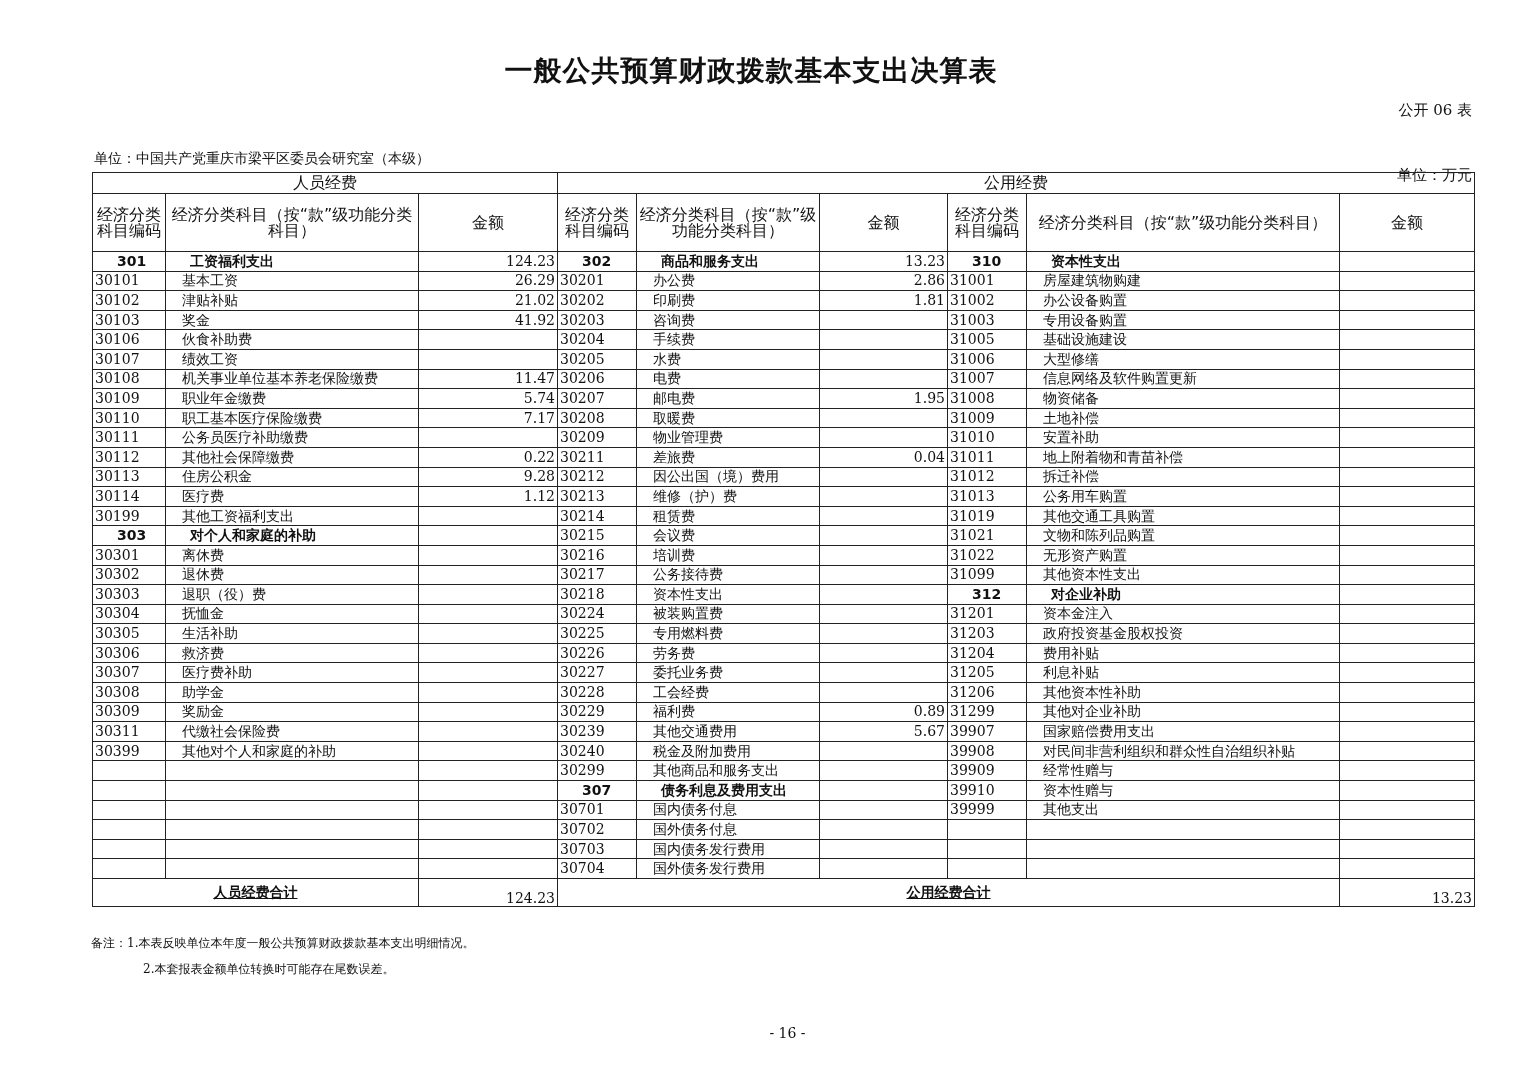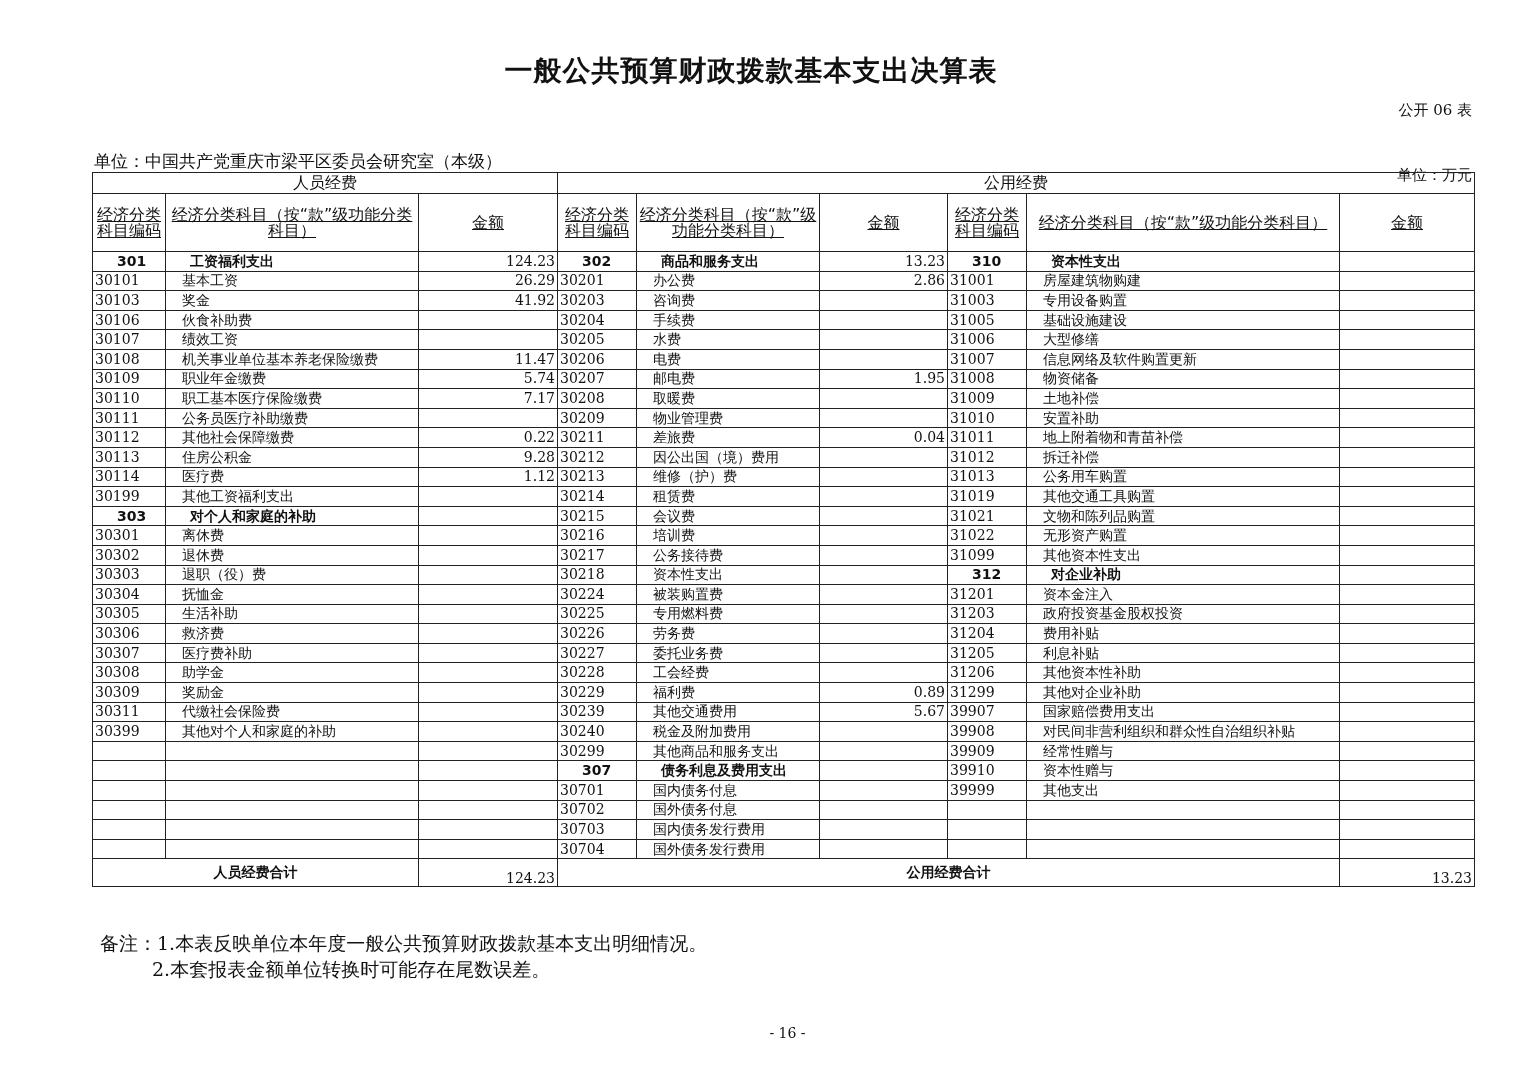--- a/index.html
+++ b/index.html
@@ -1,37 +1,37 @@
 <!DOCTYPE html>
 <html><head>
 <meta charset="utf-8">
 <style>
   html, body { margin:0; padding:0; background:#ffffff; }
   body { width:1515px; height:1069px; position:relative; overflow:hidden;
          font-family:"DejaVu Serif","Liberation Serif",serif; color:#111; }
   .title { position:absolute; top:52px; left:0; width:1502px; text-align:center;
            font-size:28px; font-weight:bold; letter-spacing:1px; font-family:Liberation Mono, monospace; }
   .form-no { position:absolute; top:101px; right:43px; font-size:15px; }
-  .unit-left { position:absolute; top:150px; left:94px; font-size:17px; }
+  .unit-left { position:absolute; top:150px; left:94px; font-size:14px; }
   .unit-right { position:absolute; top:166px; right:43px; font-size:15px; }
   table.main { position:absolute; top:172px; left:92px; border-collapse:collapse; table-layout:fixed; width:1382px; font-size:14px; }
   table.main td, table.main th { border:1px solid #222; padding:0 2px; overflow:hidden; white-space:nowrap; }
   table.main th { font-weight:normal; font-family:"DejaVu Sans","Liberation Sans",sans-serif; font-size:16px; text-align:center; line-height:16px; }
   tr.h1 th { height:20px; }
-  tr.h2 th { height:57px; white-space:normal;text-decoration:underline; }
+  tr.h2 th { height:57px; white-space:normal; }
   tr.r td { height:18.6px; line-height:17px; }
   td.code { font-size:14px; }
   td.name { padding-left:4px; }
   td.name.sub { padding-left:16px; }
   td.amt { text-align:right; padding-right:1px; }
   tr.r td.bold { font-weight:bold; font-family:"DejaVu Sans","Liberation Sans",sans-serif;padding-left:24px; }
   tr.total td { height:27px; }
-  tr.total td.lbl { text-align:center; font-weight:bold; font-family:"DejaVu Sans","Liberation Sans",sans-serif; }
+  tr.total td.lbl { text-align:center; font-weight:bold; font-family:"DejaVu Sans","Liberation Sans",sans-serif;text-decoration:underline; }
   tr.total td.amt { vertical-align:bottom; }
-  .notes { position:absolute; top:930px; left:100px; font-size:19px; line-height:26px; }
+  .notes { position:absolute; top:930px; left:91px; font-size:12px; line-height:26px; }
   .notes .n2 { padding-left:52px; }
   .page-no { position:absolute; top:1025px; left:0; width:1575px; text-align:center; font-size:14px; }
 </style>
 </head>
 <body>
 
 <div class="title">一般公共预算财政拨款基本支出决算表</div>
 <div class="form-no">公开 06 表</div>
 <div class="unit-left">单位：中国共产党重庆市梁平区委员会研究室（本级）</div>
 <div class="unit-right">单位：万元</div>
@@ -82,20 +82,31 @@
         <td class="name sub">基本工资</td>
         <td class="amt">26.29</td>
         <td class="code">30201</td>
         <td class="name sub">办公费</td>
         <td class="amt">2.86</td>
         <td class="code">31001</td>
         <td class="name sub">房屋建筑物购建</td>
         <td class="amt"></td>
       </tr>
       <tr class="r">
+        <td class="code">30102</td>
+        <td class="name sub">津贴补贴</td>
+        <td class="amt">21.02</td>
+        <td class="code">30202</td>
+        <td class="name sub">印刷费</td>
+        <td class="amt">1.81</td>
+        <td class="code">31002</td>
+        <td class="name sub">办公设备购置</td>
+        <td class="amt"></td>
+      </tr>
+      <tr class="r">
         <td class="code">30103</td>
         <td class="name sub">奖金</td>
         <td class="amt">41.92</td>
         <td class="code">30203</td>
         <td class="name sub">咨询费</td>
         <td class="amt"></td>
         <td class="code">31003</td>
         <td class="name sub">专用设备购置</td>
         <td class="amt"></td>
       </tr>

